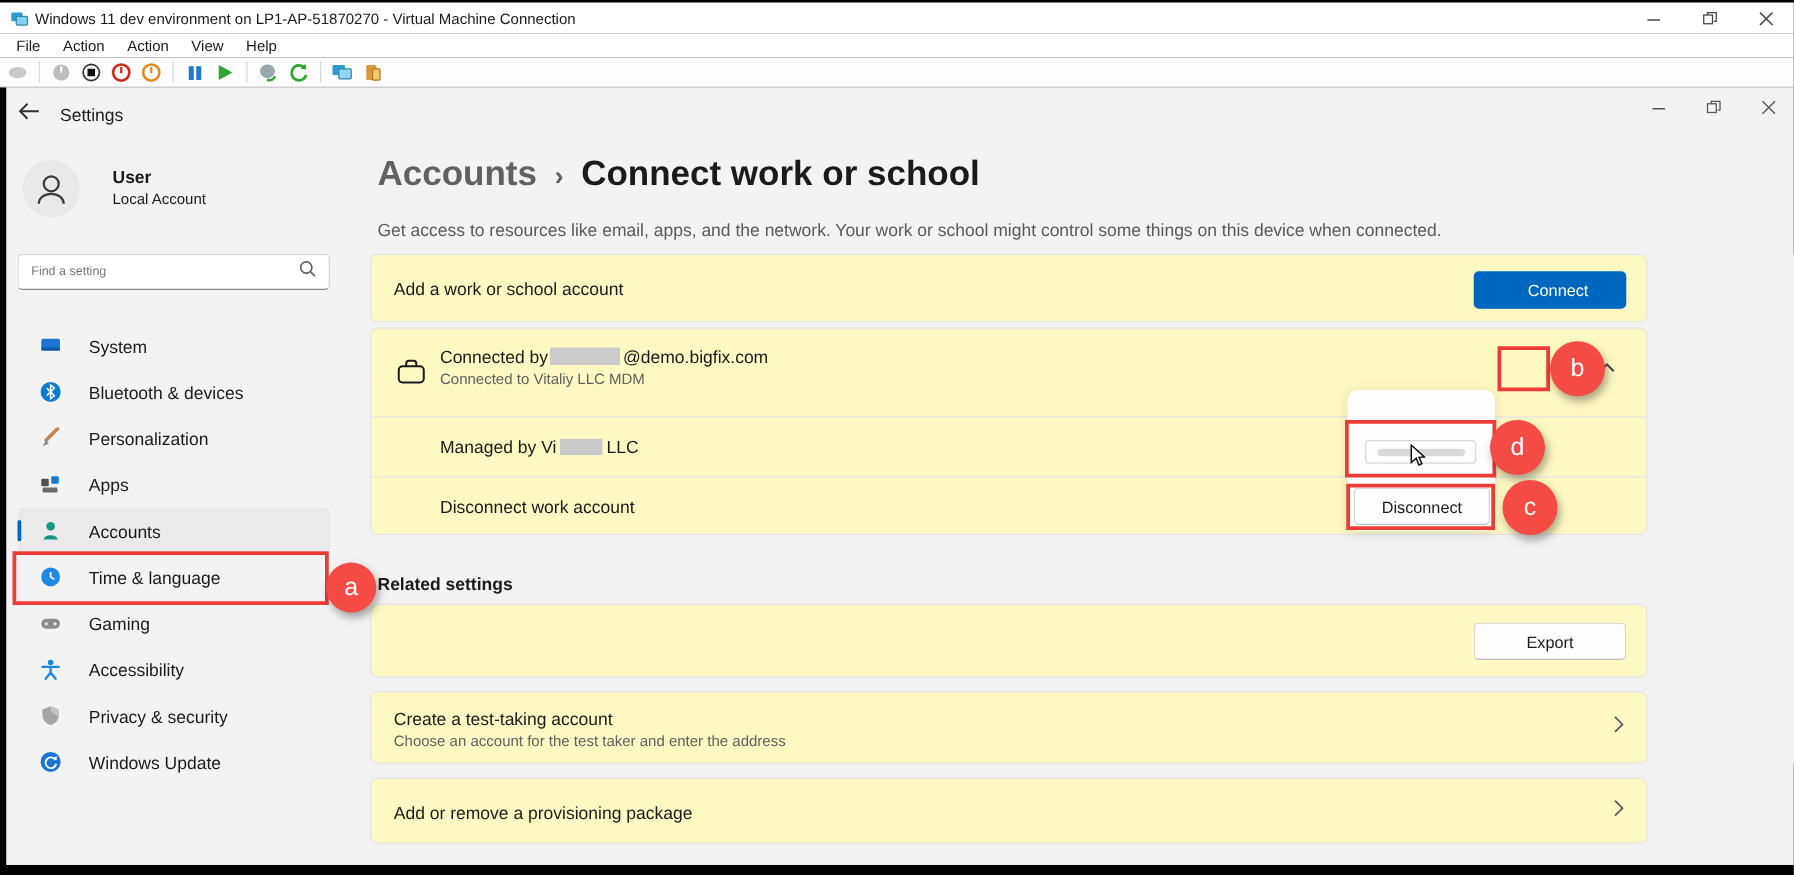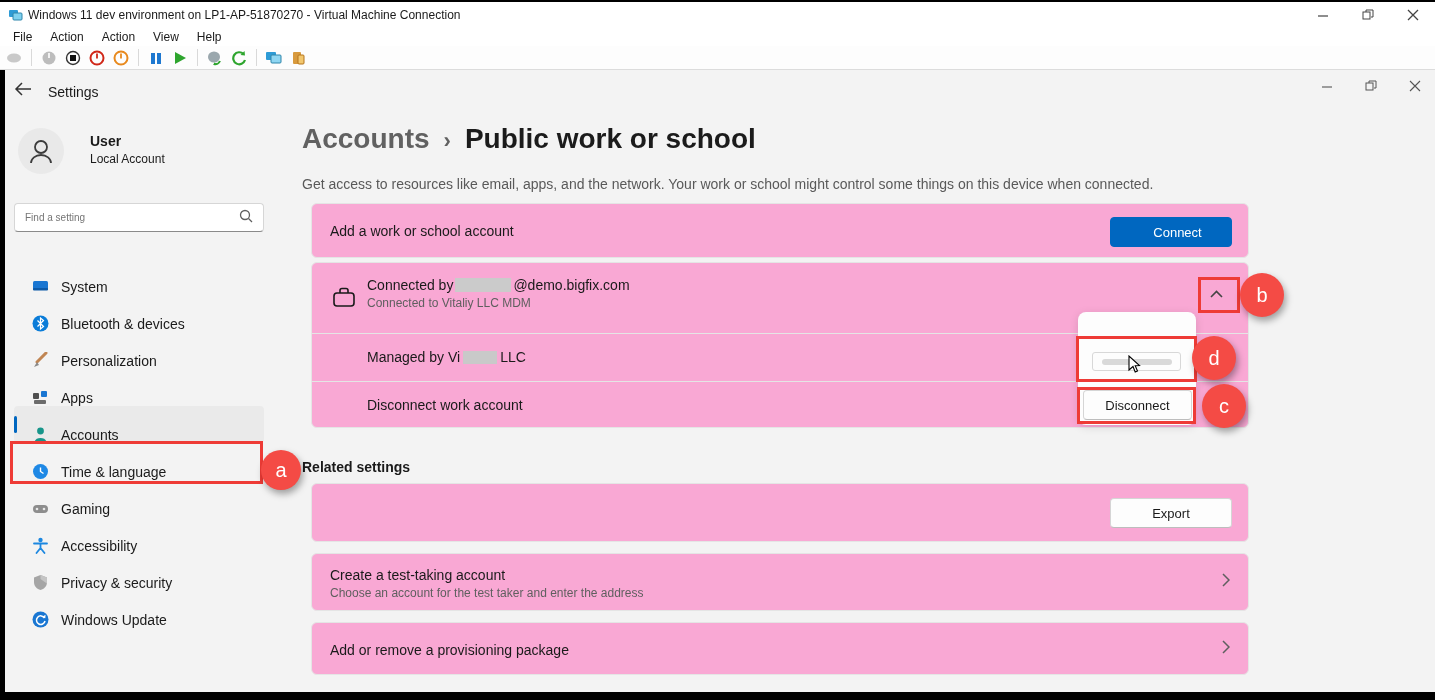--- a/index.html
+++ b/index.html
@@ -31,34 +31,34 @@
   #avatar { left:18px; top:58px; width:46px; height:46px; border-radius:50%; background:#e9e9e9;
             display:flex; align-items:center; justify-content:center; }
   #user-name { left:90px; top:63px; font-size:14px; font-weight:bold; color:#1a1a1a; }
   #user-type { left:90px; top:82px; font-size:12px; color:#1a1a1a; }
   #search-box { left:14px; top:133px; width:250px; height:29px; background:#fff;
                 border:1px solid #d6d6d6; border-bottom-color:#8a8a8a; border-radius:4px;
                 display:flex; align-items:center; }
   #search-input { border:none; outline:none; background:transparent; flex:1; font-size:10px;
                   padding:0 8px 0 10px; color:#000000; font-family:Liberation Sans, sans-serif; }
   #sidebar { left:14px; top:188px; width:250px; }
-  .side-item { height:37px; display:flex; align-items:flex-end; border-radius:4px; position:relative;
-               padding-left:18px; gap:12px; }
+  .side-item { height:37px; display:flex; align-items:center; border-radius:4px; position:relative;
+               padding-left:18px; gap:22px; }
   .side-item.selected { background:#eaeaea; }
   .side-item.selected::before { content:""; position:absolute; left:0; top:10px; width:3px; height:17px;
                background:#0067c0; border-radius:2px; }
   .side-label { font-size:14px; color:#1a1a1a; }
   .side-ico { width:17px; height:17px; flex:0 0 17px; }
   
   #page-head { left:302px; top:53px; font-size:28px; font-weight:600; display:flex; gap:14px; align-items:baseline;}
   #crumb-root { color:#616161; }
   #crumb-sep { color:#616161; font-size:22px; }
   #page-title { color:#1b1b1b; }
   #page-desc { left:302px; top:106px; font-size:14px; color:#595959; }
-  .card { position:absolute; left:311px; width:938px; background:#f9a8d4;
+  .card { position:absolute; left:296px; width:1022px; background:#fef9c3;
           border:1px solid #e5e5e5; border-radius:6px; }
   .row-title { font-size:14px; color:#1a1a1a; }
   .row-sub { font-size:12px; color:#5f5f5f; margin-top:3px; }
   .btn-accent { background:#0067c0; color:#fff; border:1px solid #0067c0; border-radius:4px;
                 font-size:13px; width:122px; height:30px; display:flex; align-items:center;
                 justify-content:center; font-family:inherit; }
   .btn-std { background:#fdfdfd; color:#1a1a1a; border:1px solid #d5d5d5; border-bottom-color:#bdbdbd;
              border-radius:4px; font-size:13px; display:flex; align-items:center; justify-content:center;
              font-family:inherit; }
   #card-add { top:133px; height:55px; }
@@ -333,21 +333,21 @@
             <path d="M12.5 7 a4.3 4.3 0 1 0 .5 3" fill="none" stroke="#fff" stroke-width="1.5"></path>
             <path d="M13.5 3.8 l-.2 3.4 -3.2-1.2 Z" fill="#fff"></path>
           </svg></span>
       <span class="side-label">Windows Update</span>
     </div>
   </div>
 
   <div class="abs" id="page-head">
     <span id="crumb-root">Accounts</span>
     <span id="crumb-sep">›</span>
-    <span id="page-title">Public work or school</span>
+    <span id="page-title">Connect work or school</span>
   </div>
   <div class="abs" id="page-desc">Get access to resources like email, apps, and the network. Your work or school might control some things on this device when connected.</div>
 
   <div class="card" id="card-add">
     <span class="row-title">Add a work or school account</span>
     <button class="btn-accent" id="connect-btn">Connect</button>
   </div>
 
   <div class="card" id="card-exp">
     <div class="exp-row" style="top:0;height:70px">

